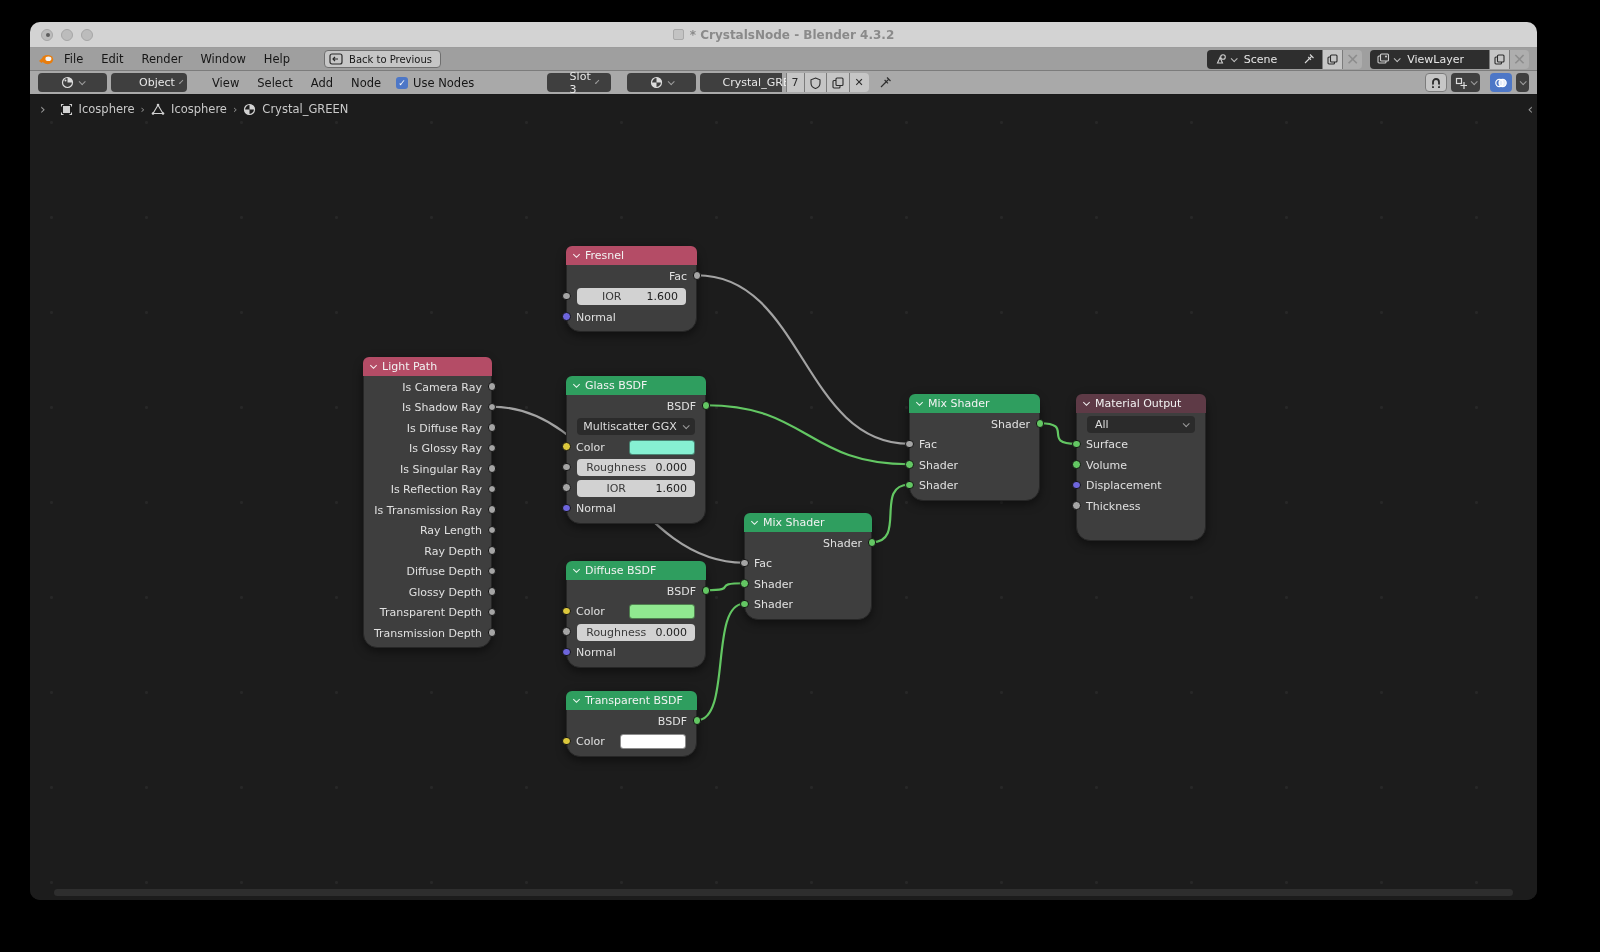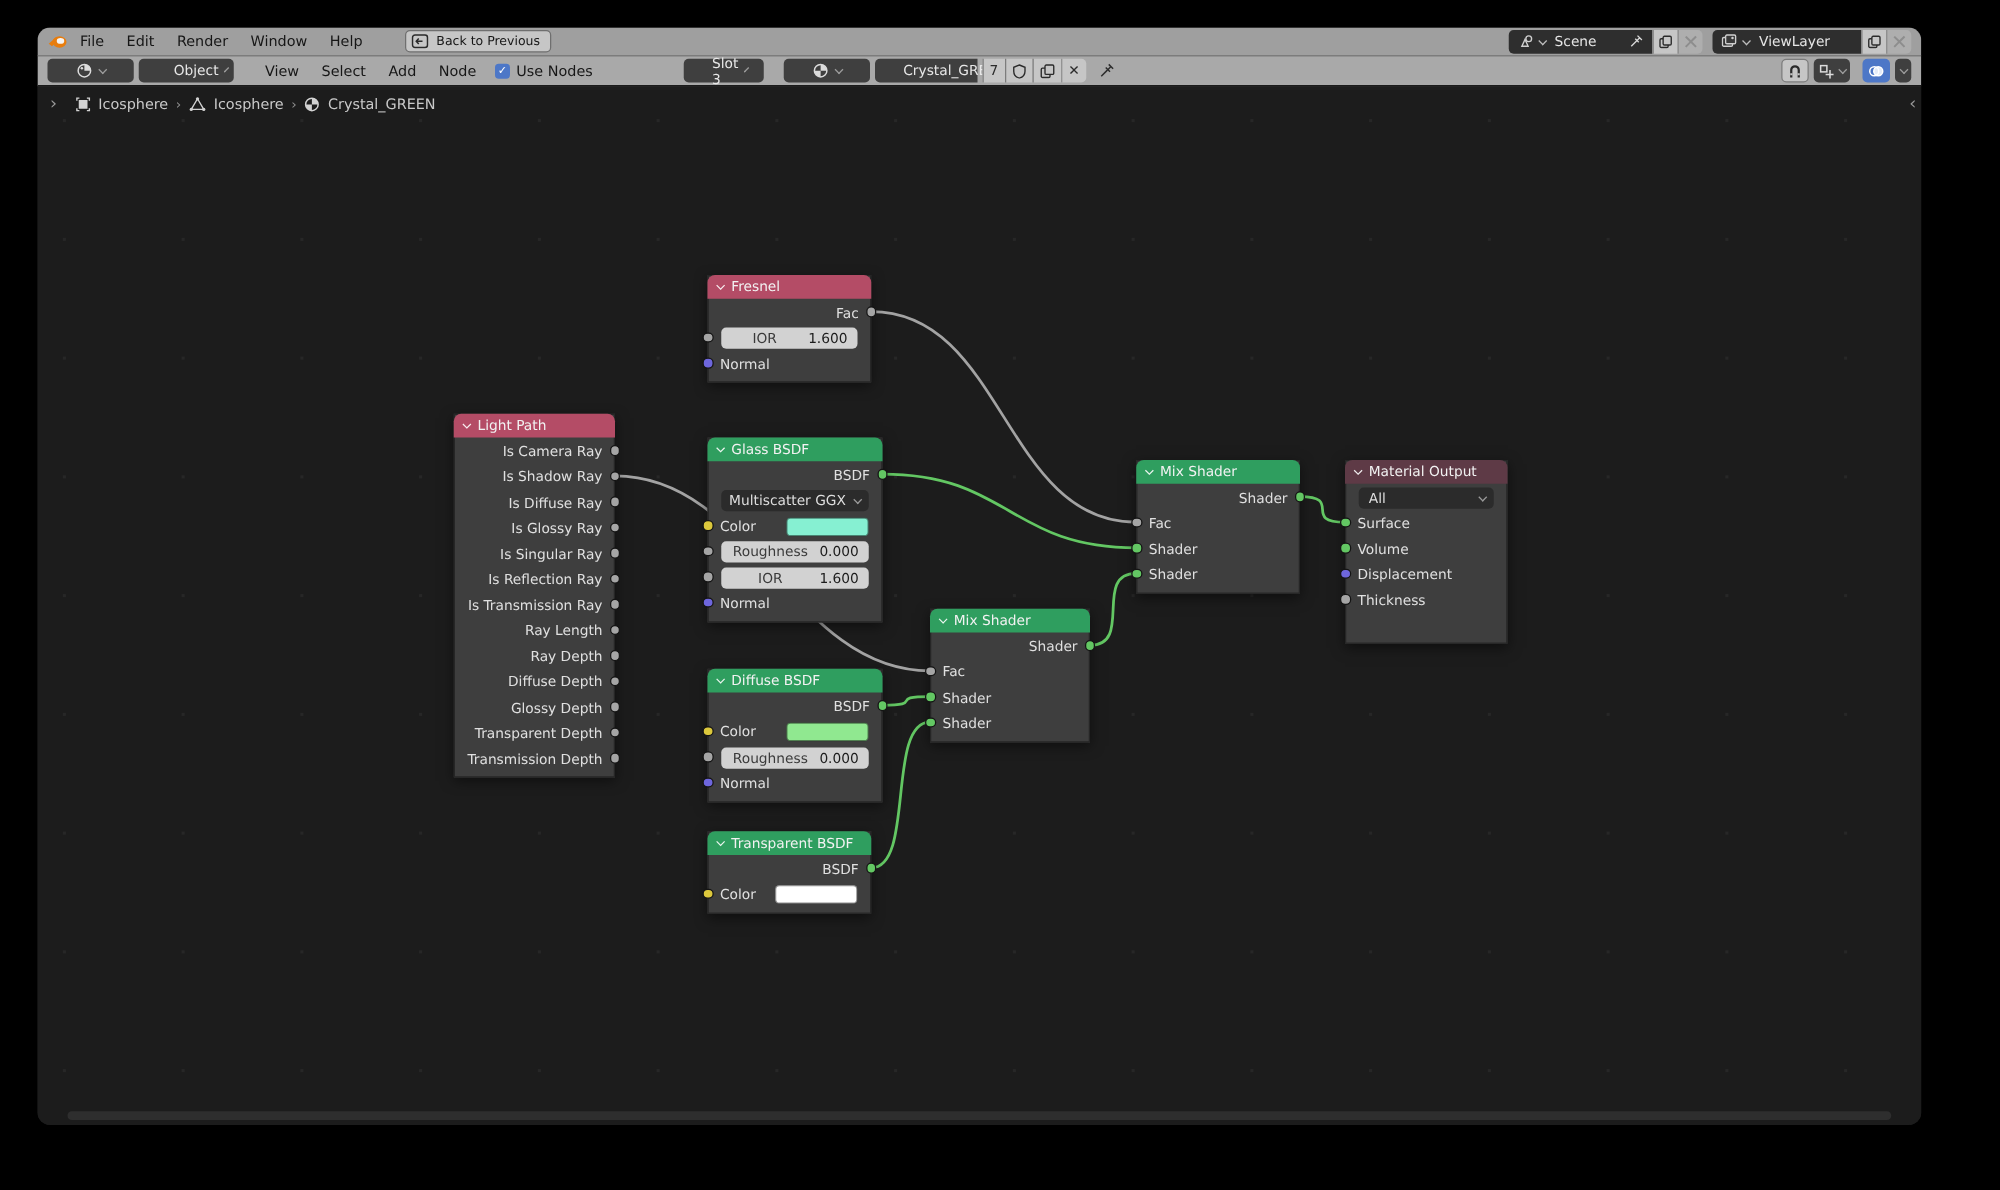--- a/index.html
+++ b/index.html
@@ -60,21 +60,21 @@
             background-size:95px 95px; background-position:69px 75px; }
   .crumbbar { position:absolute; left:0; top:0; right:0; height:28px; display:flex; align-items:center;
               gap:6px; padding:0 10px; font-size:11.5px; color:#c9c9c9; }
   .crumb-sep { color:#8f8f8f; font-size:11px; }
   .corner { color:#9a9a9a; font-size:14px; line-height:1; }
   .corner.right { position:absolute; right:4px; top:7px; }
   .hscroll { position:absolute; bottom:4px; left:24px; right:24px; height:7px; background:#2e2e2e; border-radius:4px; }
 
   svg.wires { position:absolute; left:0; top:0; pointer-events:none; }
 
-  .node { position:absolute; background:#3e3e3e; border:1px solid #262626; border-radius:0;
+  .node { position:absolute; background:#3e3e3e; border:1px solid #262626; border-radius:14px;
           box-shadow:0 3px 10px rgba(0,0,0,.5); font-size:11px; color:#e0e0e0; }
   .node-header { position:absolute; left:-1px; top:-1px; right:-1px; height:19px; border-radius:6px 6px 0 0;
                  display:flex; align-items:center; gap:6px; padding:0 8px; color:#f2f2f2; }
   .hchev { width:5px; height:5px; border-right:1.5px solid rgba(255,255,255,.9);
            border-bottom:1.5px solid rgba(255,255,255,.9); transform:rotate(45deg); margin-top:-2px; flex:0 0 auto; }
   .node-row { position:absolute; left:0; right:0; height:20.5px; display:flex; align-items:center; }
   .row-out { justify-content:flex-end; padding-right:9px; }
   .row-in { padding-left:9px; }
   .sock { position:absolute; width:8.5px; height:8.5px; border-radius:50%; border:1.2px solid #141414; top:50%; margin-top:-4.8px; }
   .sock.left { left:-5px; } .sock.right { right:-5px; }
@@ -98,20 +98,28 @@
   .mouse.r::before { content:''; position:absolute; right:0; top:0; width:50%; height:46%; background:#2a2a2a; }
   .sb-right { margin-left:auto; display:flex; align-items:center; gap:7px; }
   .vdiv { width:1px; height:12px; background:#6f6f6f; }
   .icon-svg { display:block; }
 </style>
 </head>
 <body>
 
 <div class="window">
 
+  <div class="titlebar">
+    <div class="lights">
+      <div class="light dot"></div>
+      <div class="light"></div>
+      <div class="light"></div>
+    </div>
+    <div class="titletext"><span class="proxy-ic"></span><span>* CrystalsNode - Blender 4.3.2</span></div>
+  </div>
 
   <div class="menubar">
     <svg class="icon-svg" width="16" height="14" viewBox="0 0 16 14">
       <path d="M1 9 L7 3.6 9.4 5.8 3.6 11 Z" fill="#e87d0d"></path>
       <ellipse cx="9.6" cy="7.6" rx="5.6" ry="4.6" fill="#e87d0d"></ellipse>
       <ellipse cx="10.4" cy="6.7" rx="3" ry="2.3" fill="#f4f4f4"></ellipse>
     </svg>
     <span class="menu-item">File</span>
     <span class="menu-item">Edit</span>
     <span class="menu-item">Render</span>

